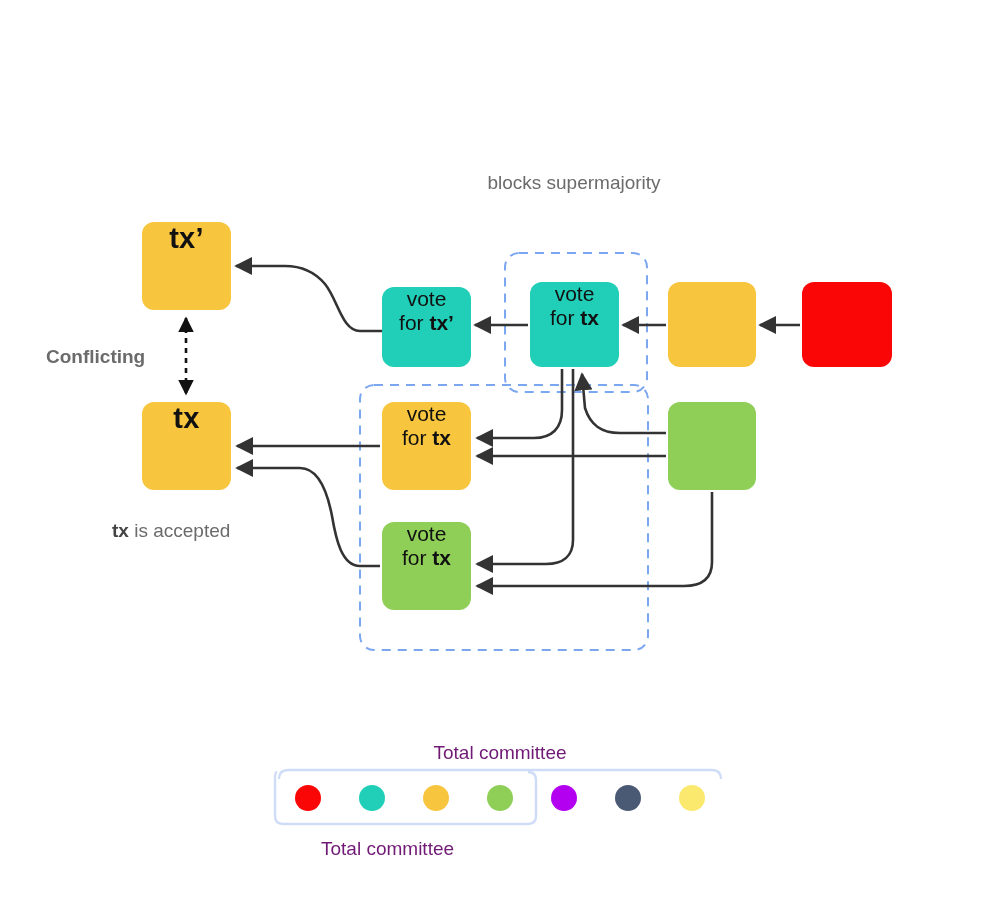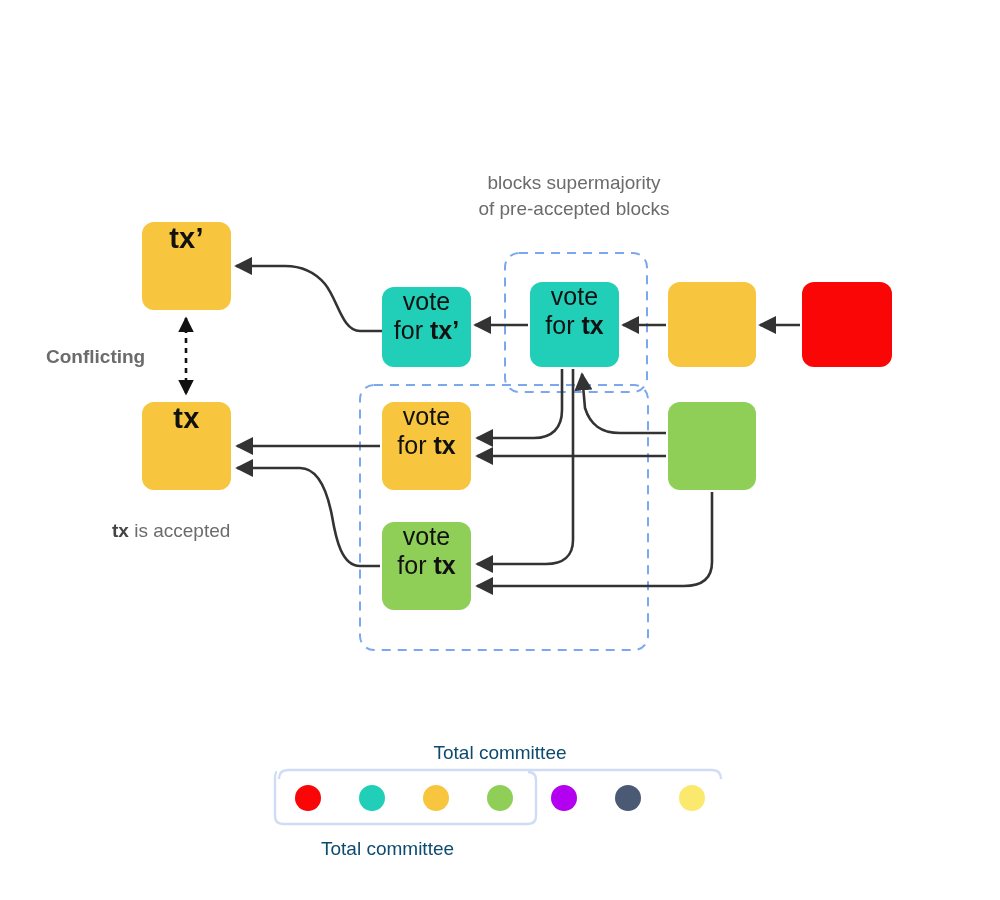--- a/index.html
+++ b/index.html
@@ -4,28 +4,28 @@
 <style>
   html,body{margin:0;padding:0;background:#ffffff;}
   body{width:1000px;height:900px;font-family:"Liberation Sans",sans-serif;overflow:hidden;}
   #stage{position:relative;width:1000px;height:900px;background:#fff;}
   svg#wires{position:absolute;left:0;top:0;width:1000px;height:900px;pointer-events:none;}
 
   .node{position:absolute;border-radius:12px;display:flex;align-items:flex-start;
         justify-content:center;text-align:center;box-sizing:border-box;}
   .node .lbl{line-height:1.15;color:#111111;}
   .tx-node .lbl{font-size:29px;font-weight:700;letter-spacing:.3px;}
-  .vote-node .lbl{font-size:25px;font-weight:400;}
+  .vote-node .lbl{font-size:21px;font-weight:400;}
   .vote-node .lbl b{font-weight:700;}
 
   .caption{position:absolute;color:#6b6b6b;font-size:19px;line-height:1.35;}
   .caption b{color:#444;font-weight:700;}
   .caption.center{text-align:center;}
 
-  .legend-title,.legend-sub{position:absolute;color:#0c4a6e;font-size:19px;}
+  .legend-title,.legend-sub{position:absolute;color:#701a75;font-size:19px;}
   .dot{position:absolute;width:26px;height:26px;border-radius:50%;}
 </style>
 </head>
 <body>
 
 <div id="stage">
 
   <svg id="regions-svg" style="position:absolute;left:0;top:0;width:1000px;height:900px;">
     <rect x="505" y="253" width="142" height="139" rx="14" ry="14" fill="none" stroke="#7aa7f0" stroke-width="2" stroke-dasharray="9 7"></rect>
     <rect x="360" y="385" width="288" height="265" rx="14" ry="14" fill="none" stroke="#7aa7f0" stroke-width="2" stroke-dasharray="9 7"></rect>
@@ -106,21 +106,20 @@
   </div>
 
   <div class="node" style="left:668px;top:282px;width:88px;height:85px;background:#f7c63e;"></div>
 
   <div class="node" style="left:802px;top:282px;width:90px;height:85px;background:#fb0606;"></div>
 
   <div class="node" style="left:668px;top:402px;width:88px;height:88px;background:#8fcf58;"></div>
 
   <div class="caption center" style="left:404px;top:170px;width:340px;">
     <span>blocks supermajority</span><br>
-    <span>of pre-accepted blocks</span>
   </div>
 
   <div class="caption" style="left:46px;top:344px;font-weight:bold;">
     <span>Conflicting</span>
   </div>
 
   <div class="caption" style="left:112px;top:518px;">
     <b>tx</b><span> is accepted</span>
   </div>
 

